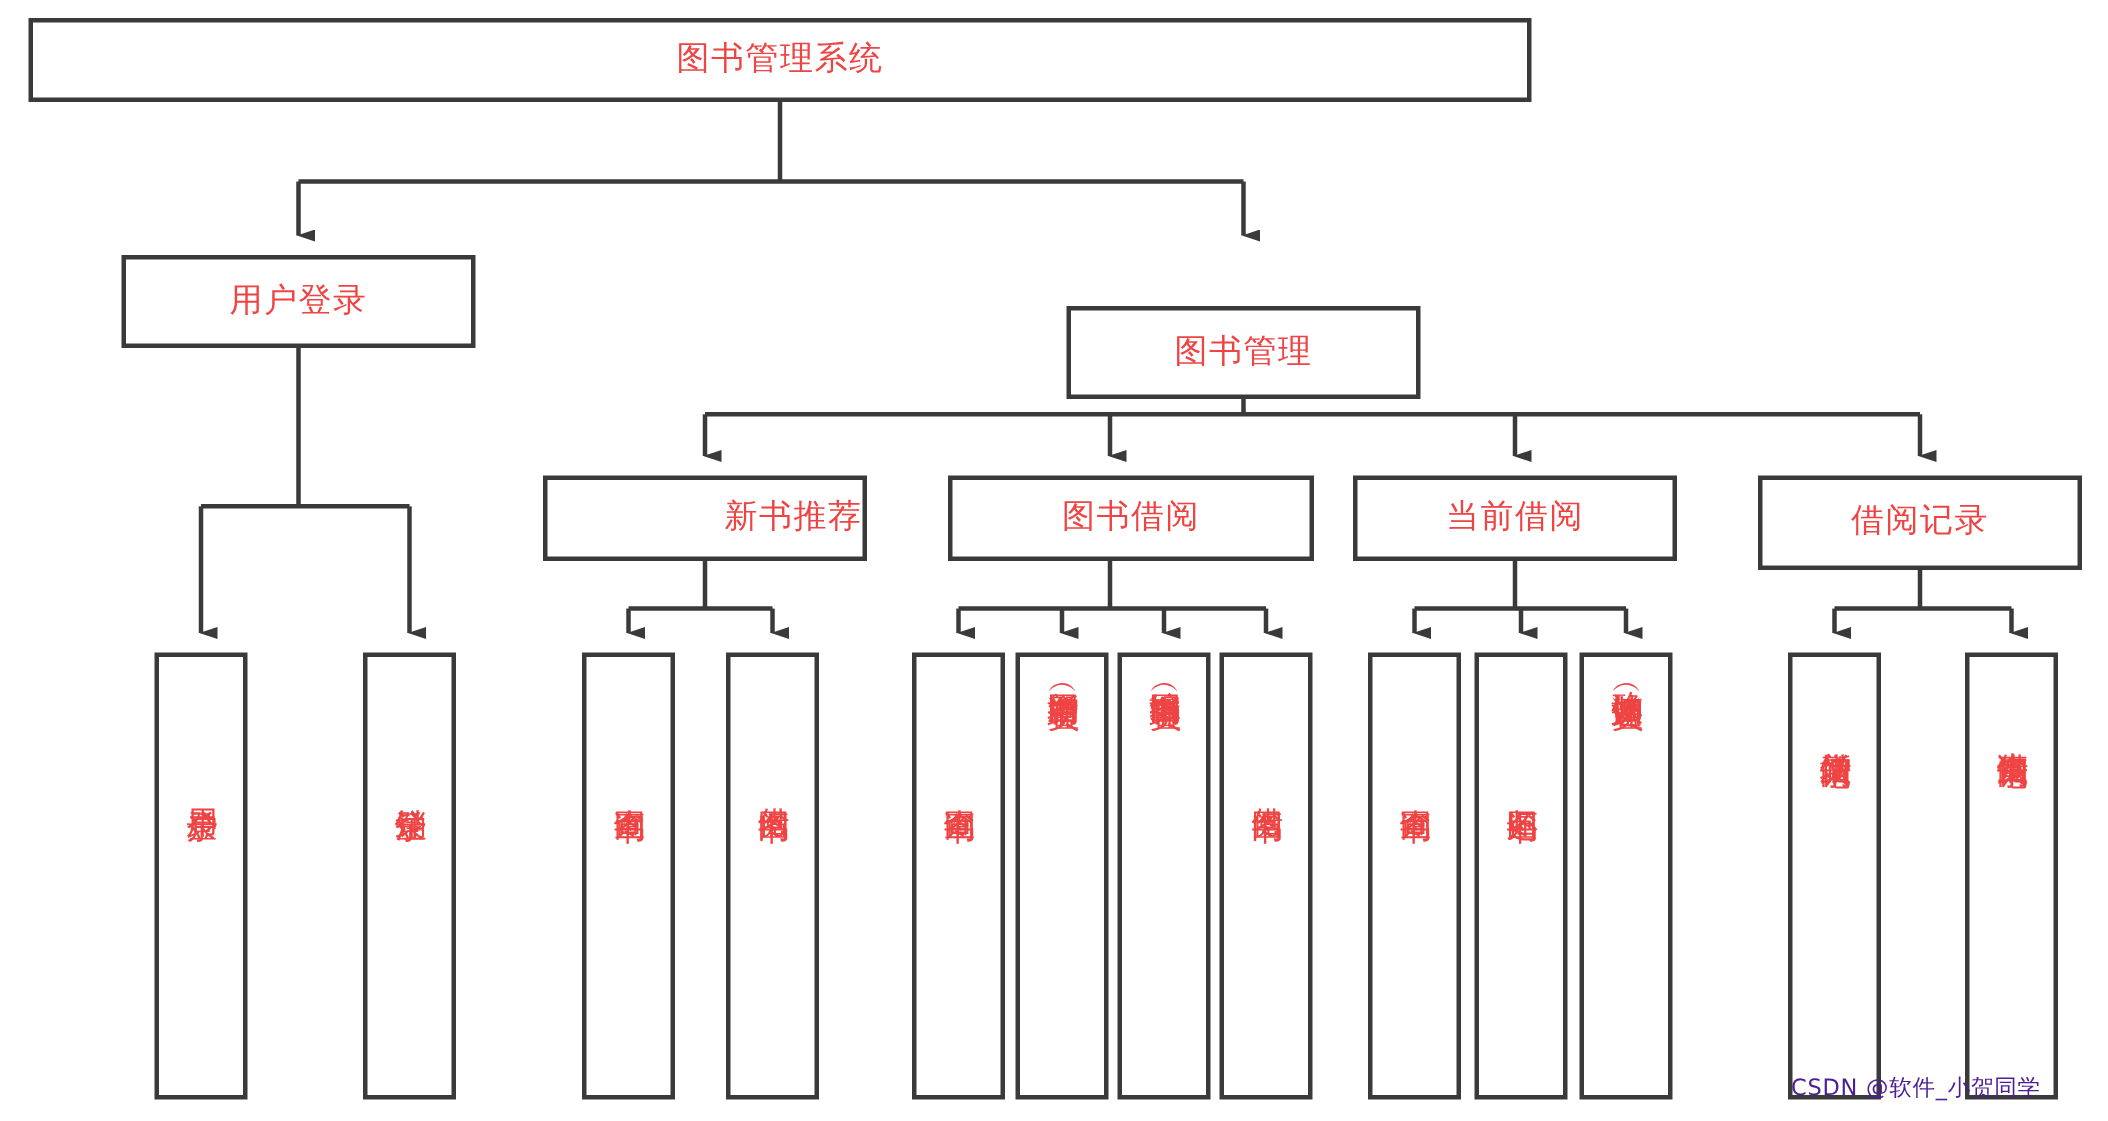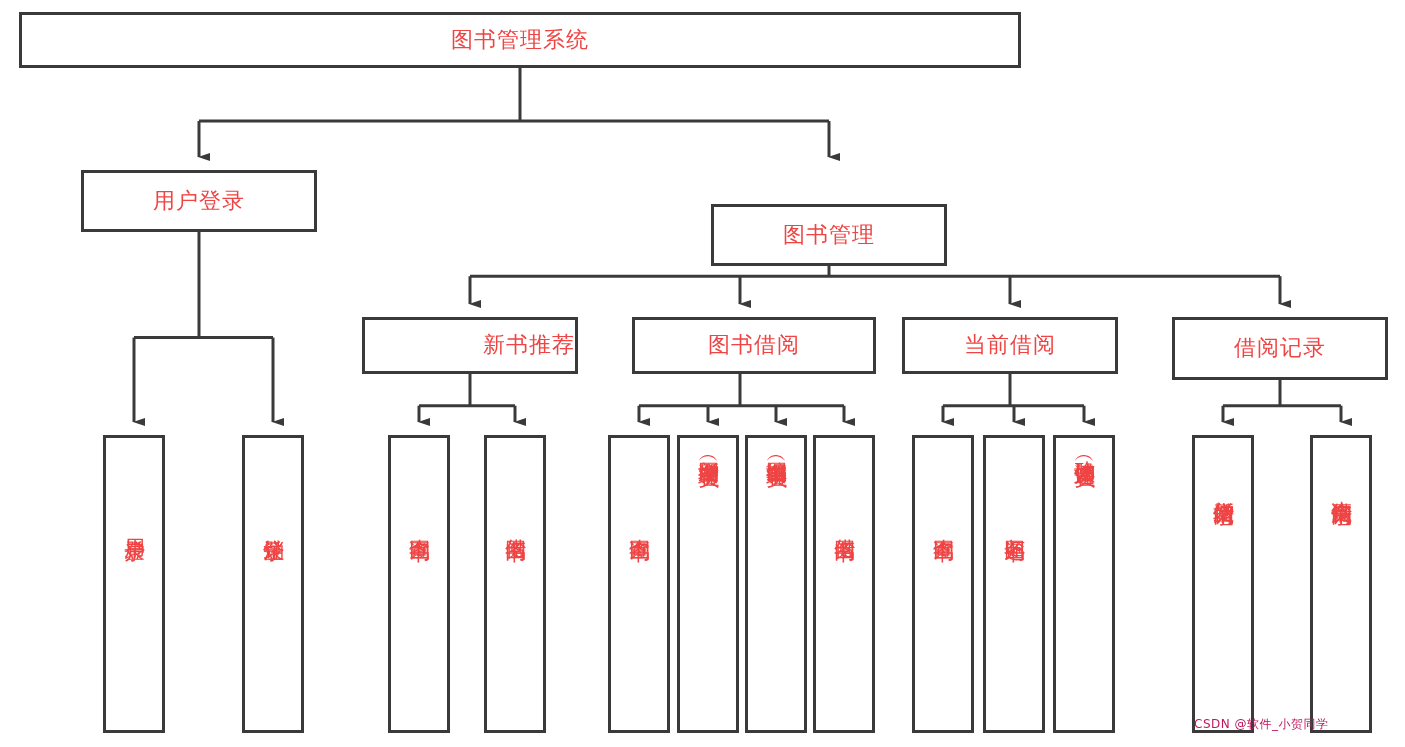--- a/index.html
+++ b/index.html
@@ -56,22 +56,22 @@
     display: block;
   }
   .node.vert.mid .label {
     margin-top: 78px;
   }
   .node.vert.mid2 .label {
     margin-top: 40px;
   }
   .watermark {
     position: absolute;
-    font-size: 12px;
-    color: #be185d;
+    font-size: 15px;
+    color: #4c1d95;
     white-space: nowrap;
     letter-spacing: 0.5px;
   }
 </style>
 </head>
 <body>
 
 <div id="canvas">
   <svg class="edges" viewBox="0 0 1405 747">
     <defs>

